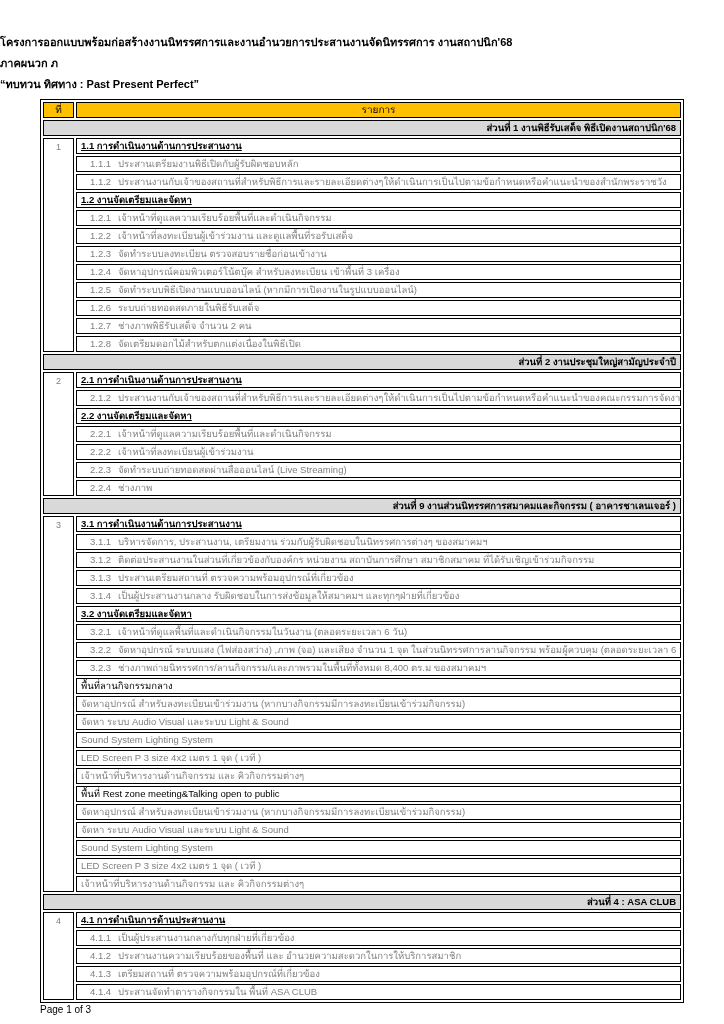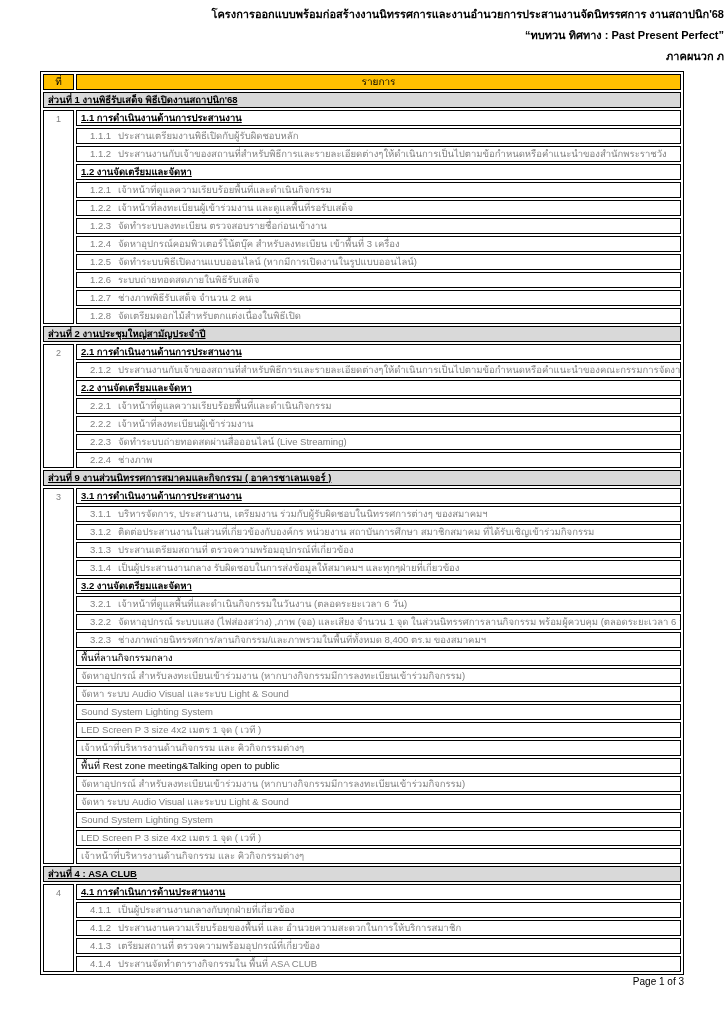--- a/index.html
+++ b/index.html
@@ -9,21 +9,21 @@
     --line:#000000;
   }
   *{box-sizing:border-box;}
   html,body{margin:0;padding:0;}
   body{
     width:724px;height:1024px;background:#ffffff;
     font-family:"Liberation Sans","DejaVu Sans",sans-serif;
     color:#000;
   }
   .page{position:relative;width:724px;height:1024px;overflow:hidden;}
-  .titles{padding-top:8px;text-align:right;}
+  .titles{padding-top:36px;text-align:left;}
   .title-line{font-size:11px;font-weight:bold;line-height:13px;margin:0 0 8px 0;white-space:nowrap;}
   table.doc{
     margin:7px 0 0 40px;
     width:644px;
     border-collapse:separate;
     border-spacing:2px;
     border:1.5px solid var(--line);
     table-layout:fixed;
   }
   td,th{
@@ -39,49 +39,48 @@
   th{
     background:var(--yellow);
     font-weight:normal;
     text-align:center;
     height:15px;
     font-size:10px;
   }
   th.no-col{width:31px;}
   td.band{
     background:var(--band-gray);
-    text-align:left;
+    text-align:right;
     font-weight:bold;
-    text-decoration:underline;
   }
   td.no-cell{
     vertical-align:top;
     text-align:center;
     color:var(--item-gray);
     font-size:9px;
     padding-top:2px;
   }
   td.c-sub{font-weight:bold;color:#000;text-decoration:underline;}
   td.c-item{color:var(--item-gray);}
   td.c-group{font-weight:normal;color:#000;}
   td.c-plain{color:var(--item-gray);}
   .num{display:inline-block;min-width:28px;margin-left:9px;}
   .footer{
-    width:644px;margin-left:40px;text-align:right;
+    width:644px;margin-left:40px;text-align:left;
     font-size:10px;line-height:12px;margin-top:1px;color:#000;
   }
 </style>
 </head>
 <body>
 
 <div class="page">
   <div class="titles">
     <div class="title-line">โครงการออกแบบพร้อมก่อสร้างงานนิทรรศการและงานอำนวยการประสานงานจัดนิทรรศการ งานสถาปนิก'68</div>
+    <div class="title-line">ภาคผนวก ภ</div>
     <div class="title-line">“ทบทวน ทิศทาง : Past Present Perfect”</div>
-    <div class="title-line">ภาคผนวก ภ</div>
   </div>
 
   <table class="doc">
     <tbody id="tbody">
       <tr>
         <th class="no-col">ที่</th>
         <th>รายการ</th>
       </tr>
     <tr>
           <td colspan="2" class="band">ส่วนที่ 1 งานพิธีรับเสด็จ พิธีเปิดงานสถาปนิก'68</td>

